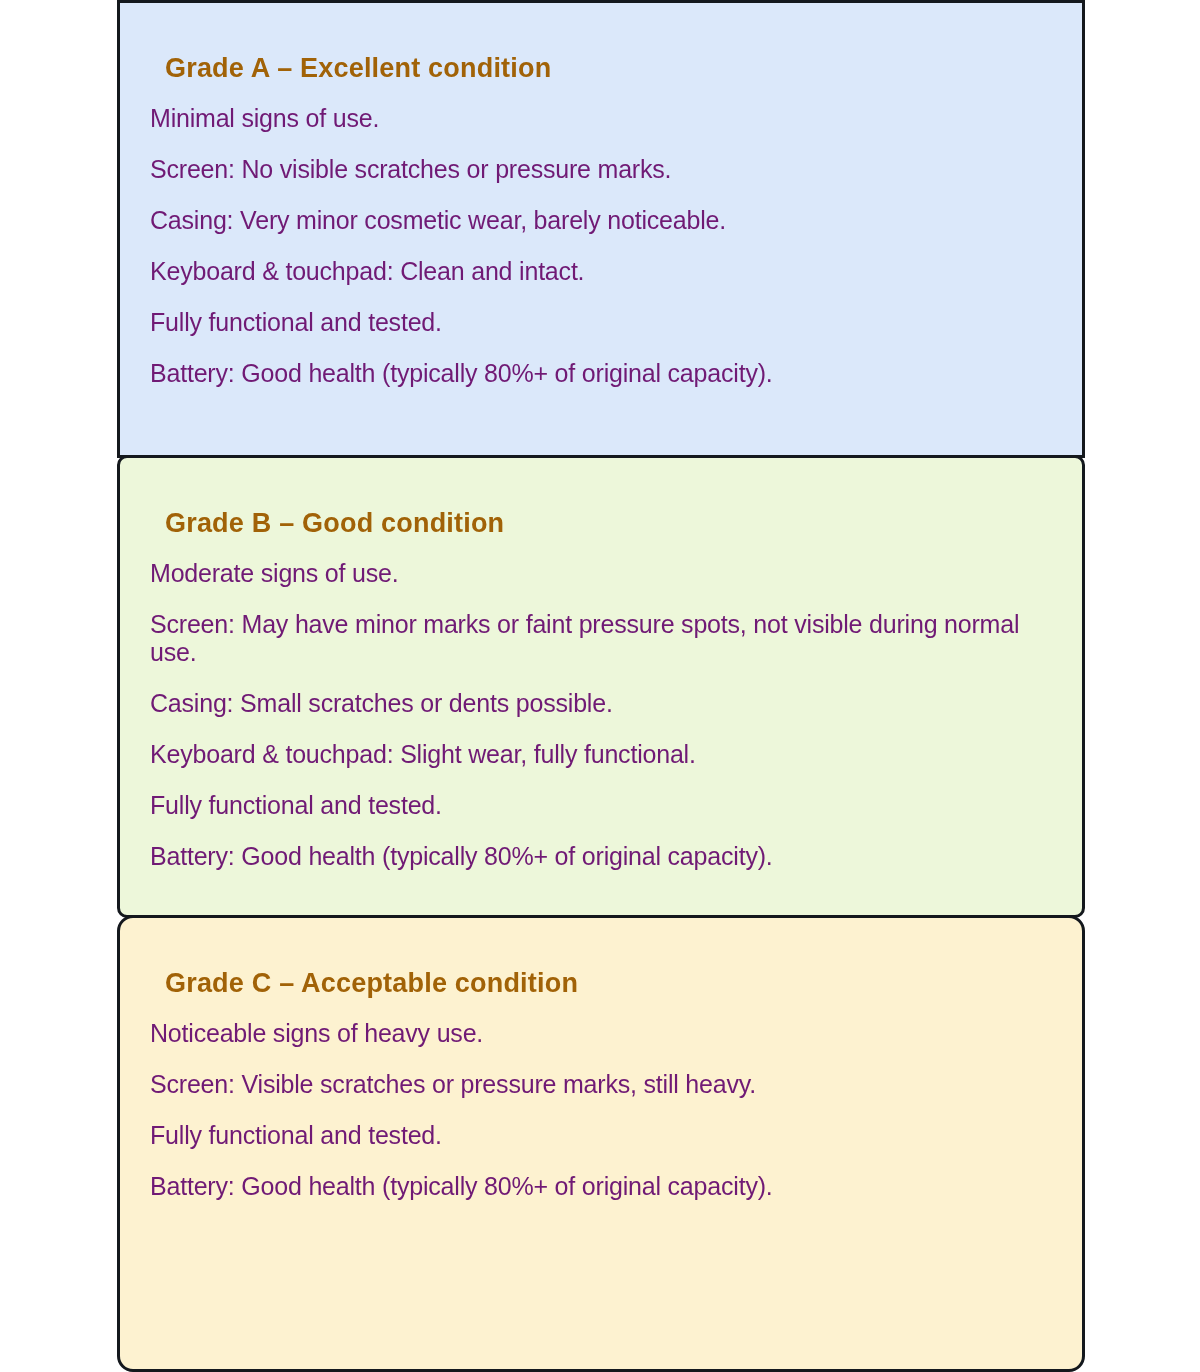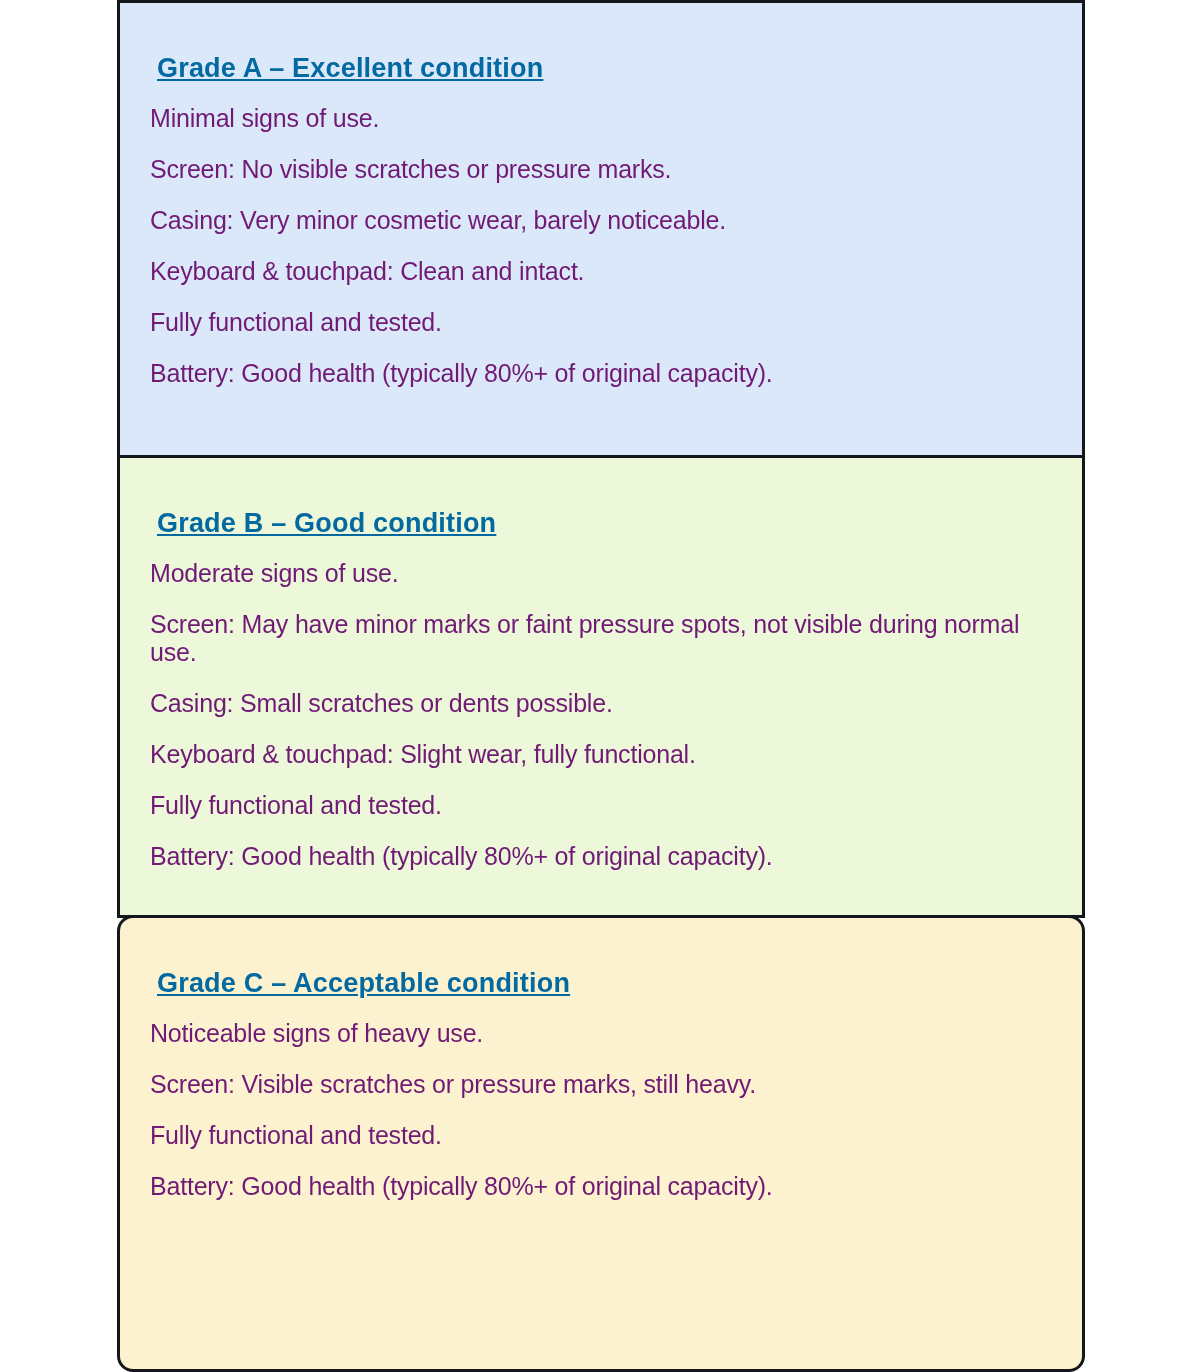--- a/index.html
+++ b/index.html
@@ -22,25 +22,24 @@
     border: 3px solid #14181d;
     padding: 50px 30px 0 30px;
     overflow: hidden;
   }
   .panel:nth-child(1) { height: 458px; }
   .panel:nth-child(2) { height: 463px; margin-top: -3px; }
   .panel:nth-child(3) { height: 457px; margin-top: -3px; border-radius: 16px; }
   .panel-title {
     font-size: 27px;
     font-weight: 700;
-    color: #0369a1;
+    color: #a16207;
     line-height: 30px;
-    margin: 0 0 21px 7px;
+    margin: 0 0 21px 15px;
     letter-spacing: 0.2px;
-    text-decoration: underline;
   }
   .panel-line {
     font-size: 25px;
     font-weight: 400;
     color: #701a75;
     line-height: 28px;
     margin: 0 0 23px 0;
     letter-spacing: -0.2px;
   }
 </style>
@@ -51,21 +50,21 @@
   <section class="panel" style="background: rgb(219, 232, 250); border-color: rgb(20, 24, 29);">
     <h2 class="panel-title">Grade A – Excellent condition</h2>
   <p class="panel-line">Minimal signs of use.</p>
       <p class="panel-line">Screen: No visible scratches or pressure marks.</p>
       <p class="panel-line">Casing: Very minor cosmetic wear, barely noticeable.</p>
       <p class="panel-line">Keyboard &amp; touchpad: Clean and intact.</p>
       <p class="panel-line">Fully functional and tested.</p>
       <p class="panel-line">Battery: Good health (typically 80%+ of original capacity).</p>
     </section>
 
-  <section class="panel" style="background: rgb(237, 247, 218); border-color: rgb(20, 24, 29);">
+  <section class="panel" style="background: rgb(237, 247, 218); border-color: rgb(20, 24, 29); border-radius: 10px;">
     <h2 class="panel-title">Grade B – Good condition</h2>
   <p class="panel-line">Moderate signs of use.</p>
       <p class="panel-line">Screen: May have minor marks or faint pressure spots, not visible during normal use.</p>
       <p class="panel-line">Casing: Small scratches or dents possible.</p>
       <p class="panel-line">Keyboard &amp; touchpad: Slight wear, fully functional.</p>
       <p class="panel-line">Fully functional and tested.</p>
       <p class="panel-line">Battery: Good health (typically 80%+ of original capacity).</p>
     </section>
 
   <section class="panel" style="background: rgb(253, 242, 208); border-color: rgb(20, 24, 29);">

